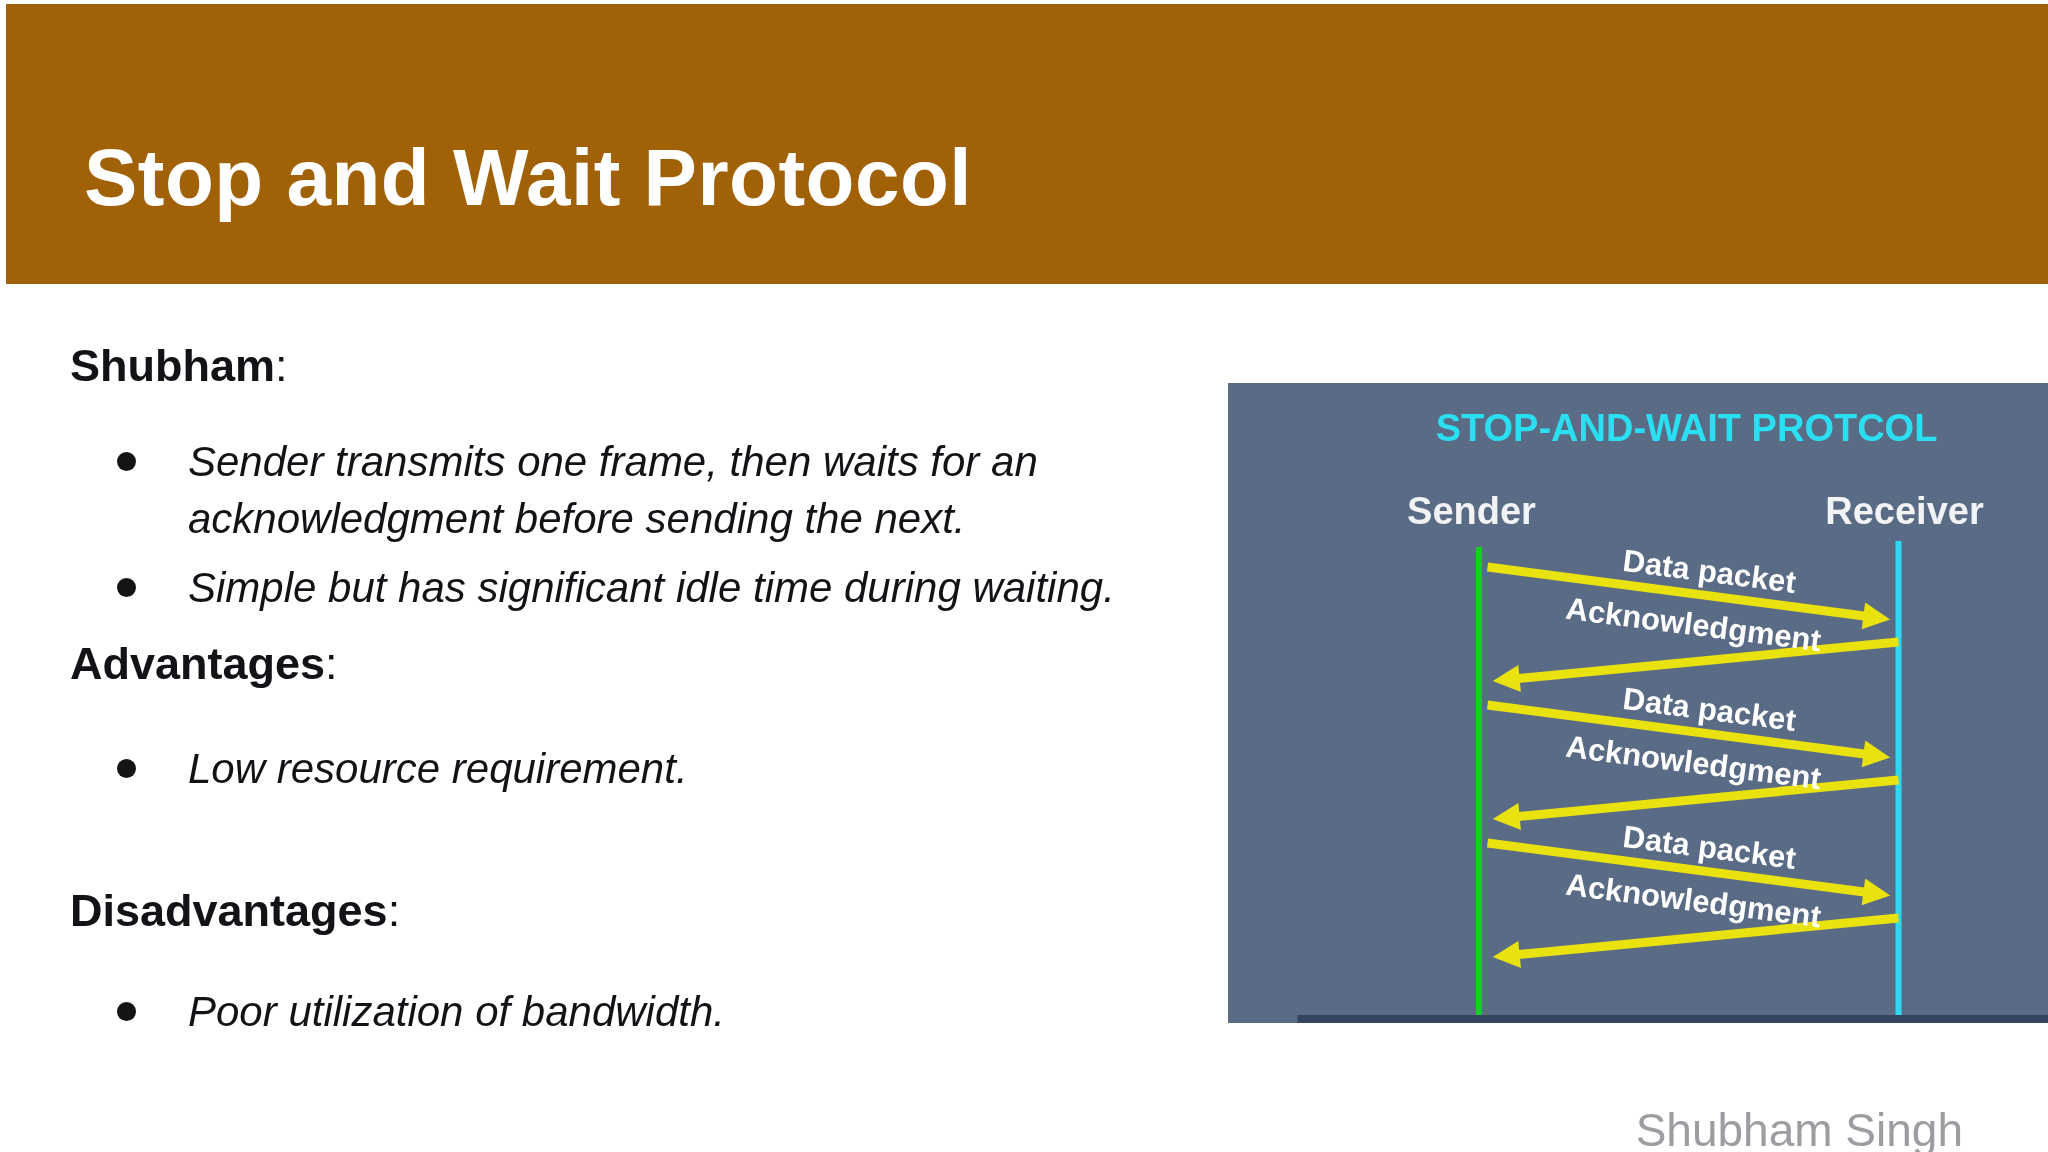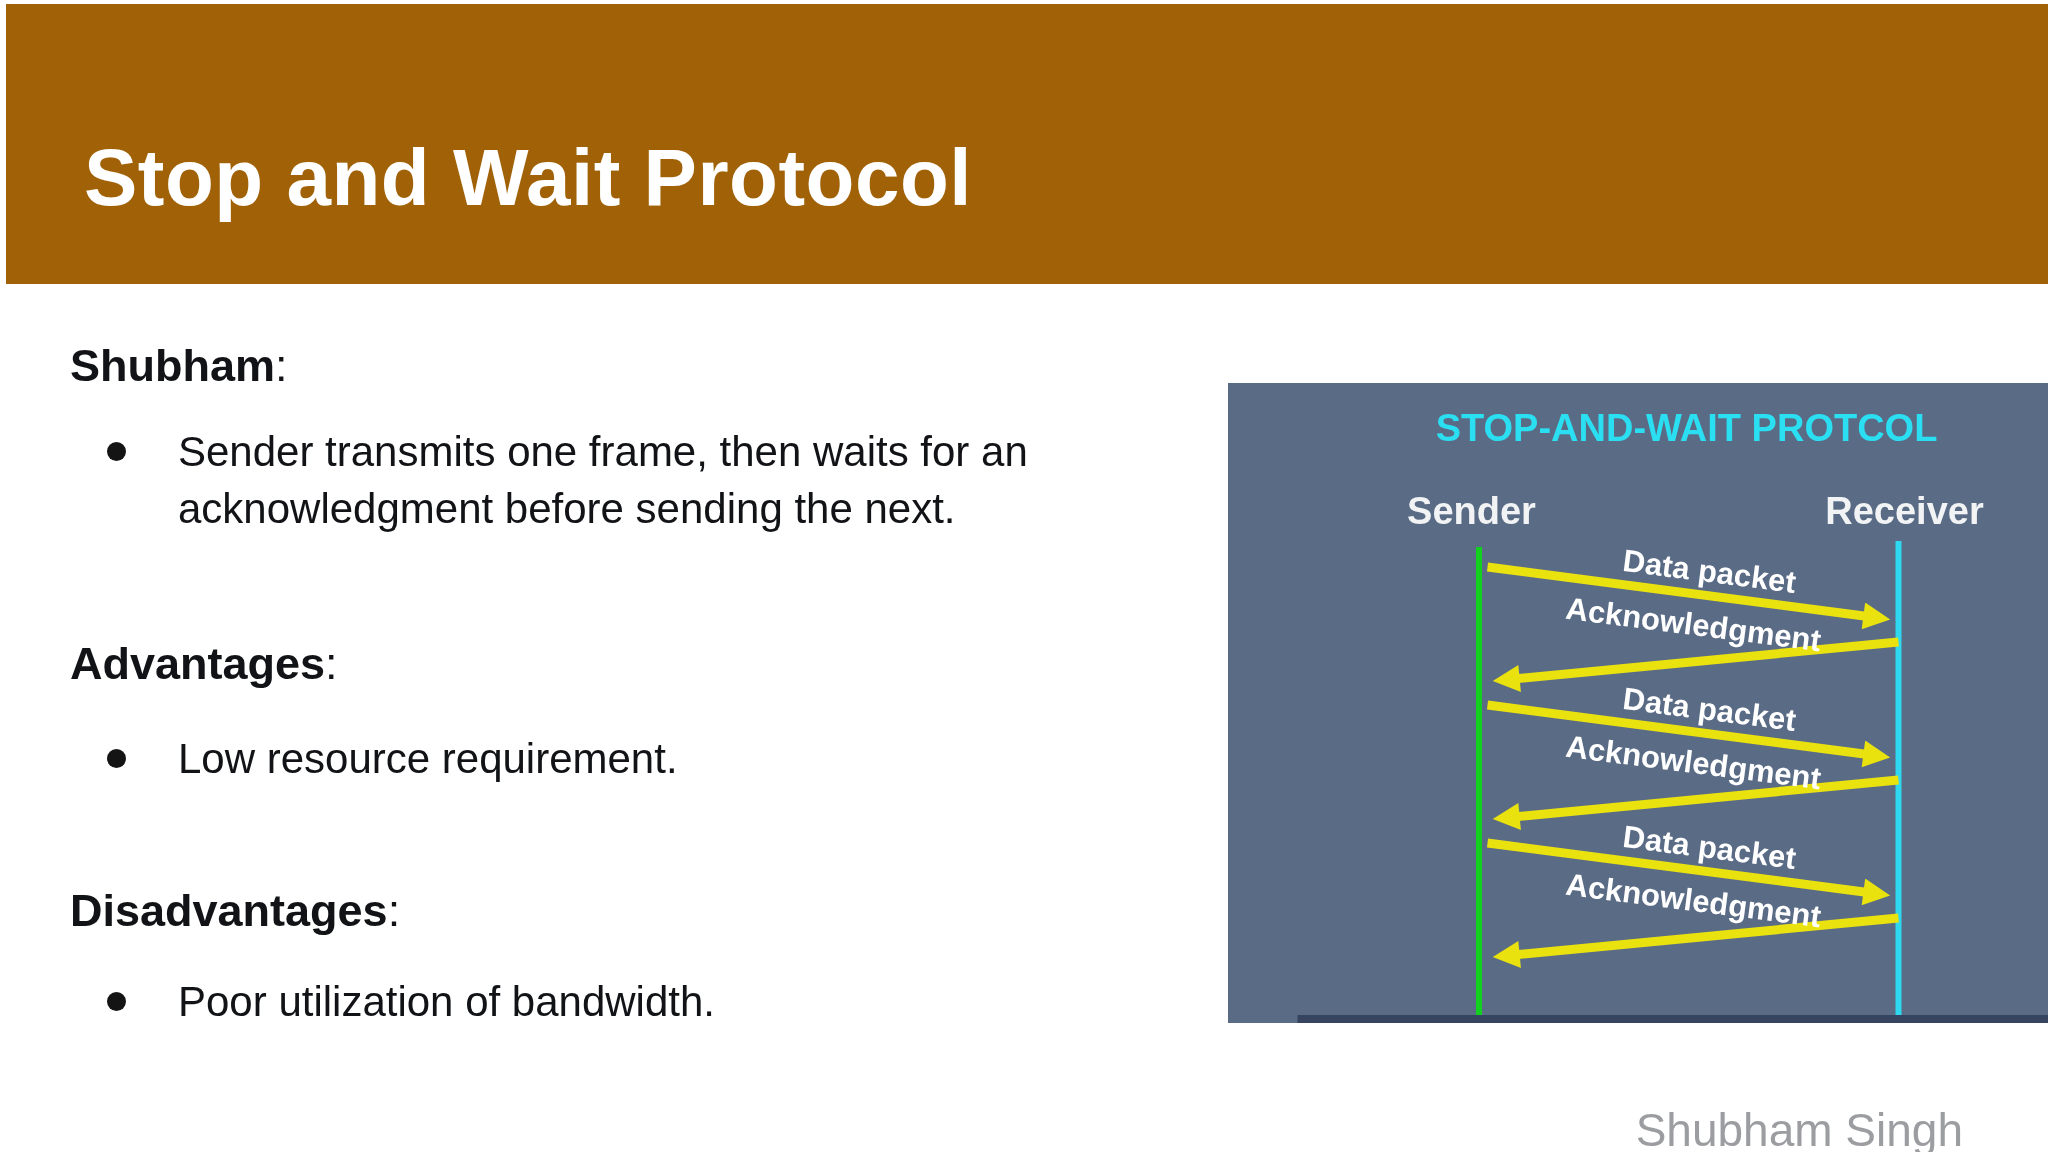--- a/index.html
+++ b/index.html
@@ -31,21 +31,21 @@
   .h-disadvantages{top:882px;}
 
   ul.bullets{
     list-style:none;margin:0;padding:0;
     position:absolute;left:176px;width:980px;
     font-size:42px;line-height:57px;
   }
   .ul-overview{top:421px;}
   .ul-advantages{top:728px;}
   .ul-disadvantages{top:971px;}
-  ul.bullets li{position:relative;margin:2px;padding:0;}
+  ul.bullets li{position:relative;margin:12px;padding:0;font-style:italic;}
   .dot{
     position:absolute;left:-71px;top:19px;width:19px;height:19px;
     border-radius:50%;background:#141414;
   }
   .btxt{white-space:pre-line;}
 
   
   .diagram{
     position:absolute;left:1228px;top:383px;width:916px;height:640px;
     background:#5a6b85;margin:0;
@@ -69,20 +69,24 @@
 </div>
 
 <div class="sec-heading h-overview">
   <span class="hword">Shubham</span><span class="hcolon">:</span>
 </div>
 <ul class="bullets ul-overview">
   <li>
     <span class="dot"></span>
     <span class="btxt">Sender transmits one frame, then waits for an
 acknowledgment before sending the next.</span>
+  </li>
+  <li>
+    <span class="dot"></span>
+    <span class="btxt">Simple but has significant idle time during waiting.</span>
   </li>
 </ul>
 
 <div class="sec-heading h-advantages">
   <span class="hword">Advantages</span><span class="hcolon">:</span>
 </div>
 <ul class="bullets ul-advantages">
   <li>
     <span class="dot"></span>
     <span class="btxt">Low resource requirement.</span>

